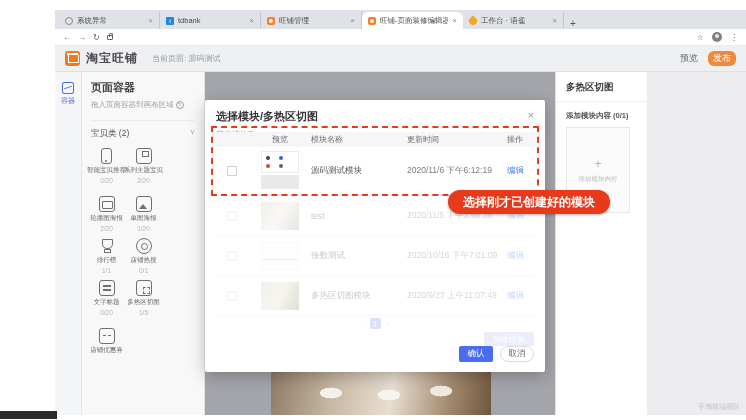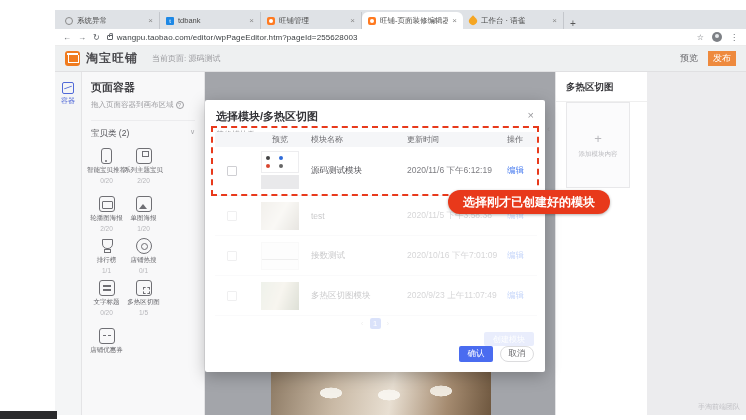--- a/index.html
+++ b/index.html
@@ -31,21 +31,21 @@
   
   .page { position:absolute; left:0; top:36px; width:691px; height:369px; background:#ececee; overflow:hidden; }
   .appheader { position:absolute; left:0; top:0; width:691px; height:26px; background:#eef0f1; border-bottom:1px solid #e0e0e2; display:flex; align-items:center; padding:0 10px; gap:6px; }
   .logo-ico { width:15px; height:15px; background:#f07b1e; border-radius:3px; position:relative; }
   .logo-ico::after { content:""; position:absolute; left:3px; top:4px; width:9px; height:7px; border:1.5px solid #fff; border-top:none; }
   .logo-ico::before { content:""; position:absolute; left:2px; top:2px; width:11px; height:2px; background:#fff; }
   .logo-text { font-size:12px; font-weight:bold; color:#4c4c50; letter-spacing:1px; }
   .cur-page { font-size:8px; color:#98989c; margin-left:8px; }
   .hdr-right { margin-left:auto; display:flex; align-items:center; gap:10px; }
   .preview-lbl { font-size:9px; color:#6a6a6e; }
-  .publish-btn { width:28px; height:15px; background:#ee8a3e; color:#fff; font-size:9px; display:flex; align-items:center; justify-content:center; border-radius:0; }
+  .publish-btn { width:28px; height:15px; background:#ee8a3e; color:#fff; font-size:9px; display:flex; align-items:center; justify-content:center; border-radius:6px; }
 
   
   .rail { position:absolute; left:0; top:26px; width:27px; height:343px; background:#f4f5f6; border-right:1px solid #e4e4e6; }
   .rail-item { margin-top:10px; display:flex; flex-direction:column; align-items:center; gap:2px; color:#5069d8; }
   .cube-ico { width:12px; height:12px; border:1.3px solid #5069d8; border-radius:2px; position:relative; }
   .cube-ico::after { content:""; position:absolute; left:1px; top:4px; width:8px; height:0; border-top:1px solid #5069d8; transform:rotate(-20deg); }
   .rail-label { font-size:7px; }
 
   
   .left-panel { position:absolute; left:27px; top:26px; width:123px; height:343px; background:#f8f8f9; border-right:1px solid #e4e4e6; padding:8px 9px; }
@@ -168,21 +168,20 @@
         <span class="t-close">×</span>
       </div>
       <span class="newtab">+</span>
     </div>
 
     <div class="addressbar">
       <span>←</span>
       <span>→</span>
       <span>↻</span>
       <span class="lock-ico"></span>
-      <span class="addr-url">wangpu.taobao.com/editor/wpPageEditor.htm?pageId=255628003</span>
       <span class="addr-right">
         <span>☆</span>
         <span class="avatar"></span>
         <span>⋮</span>
       </span>
     </div>
 
     <div class="page">
 
       <div class="appheader">
@@ -268,20 +267,21 @@
 
       </div>
 
       <div class="canvas">
         <div class="photo"></div>
       </div>
 
       <div class="right-panel">
         <span class="rp-collapse">‹</span>
         <div class="rp-title">多热区切图</div>
+        <div class="rp-add-label">添加模块内容  (0/1)</div>
         <div class="rp-box">
           <span class="rp-plus">+</span>
           <span class="rp-box-label">添加模块内容</span>
         </div>
       </div>
 
       <div class="modal">
         <div class="m-head">
           <span class="m-title">选择模块/多热区切图</span>
           <span class="m-close">×</span>

